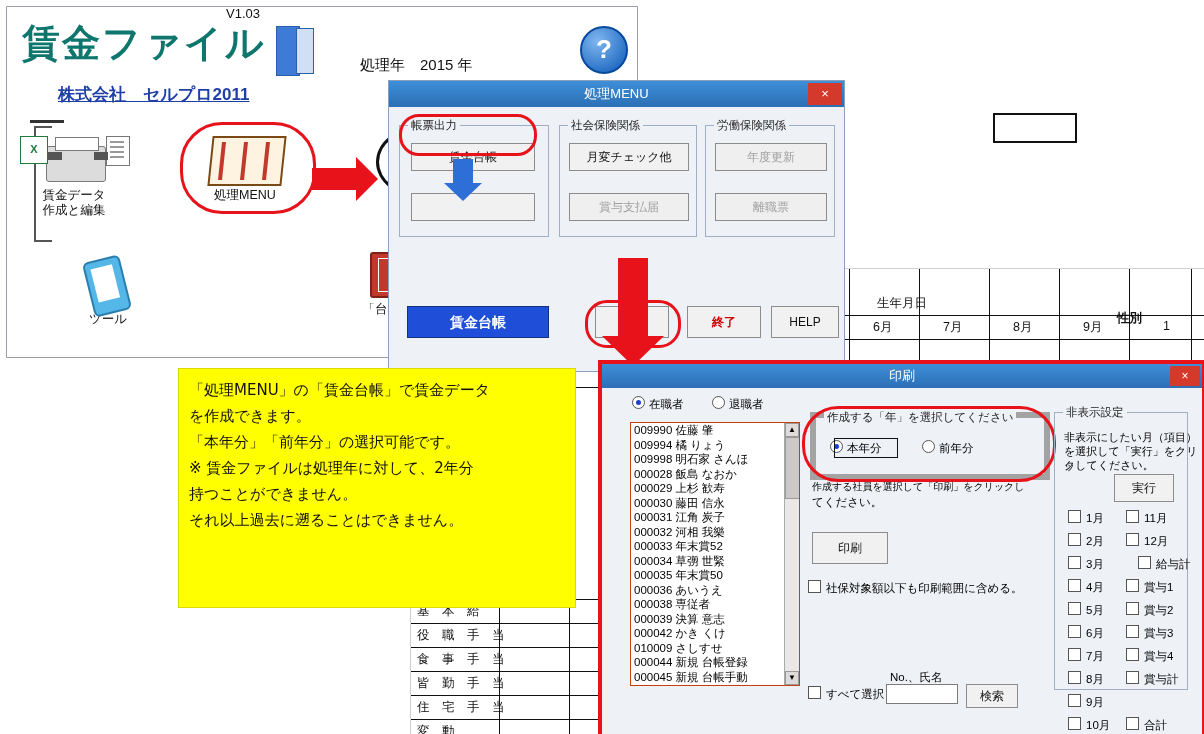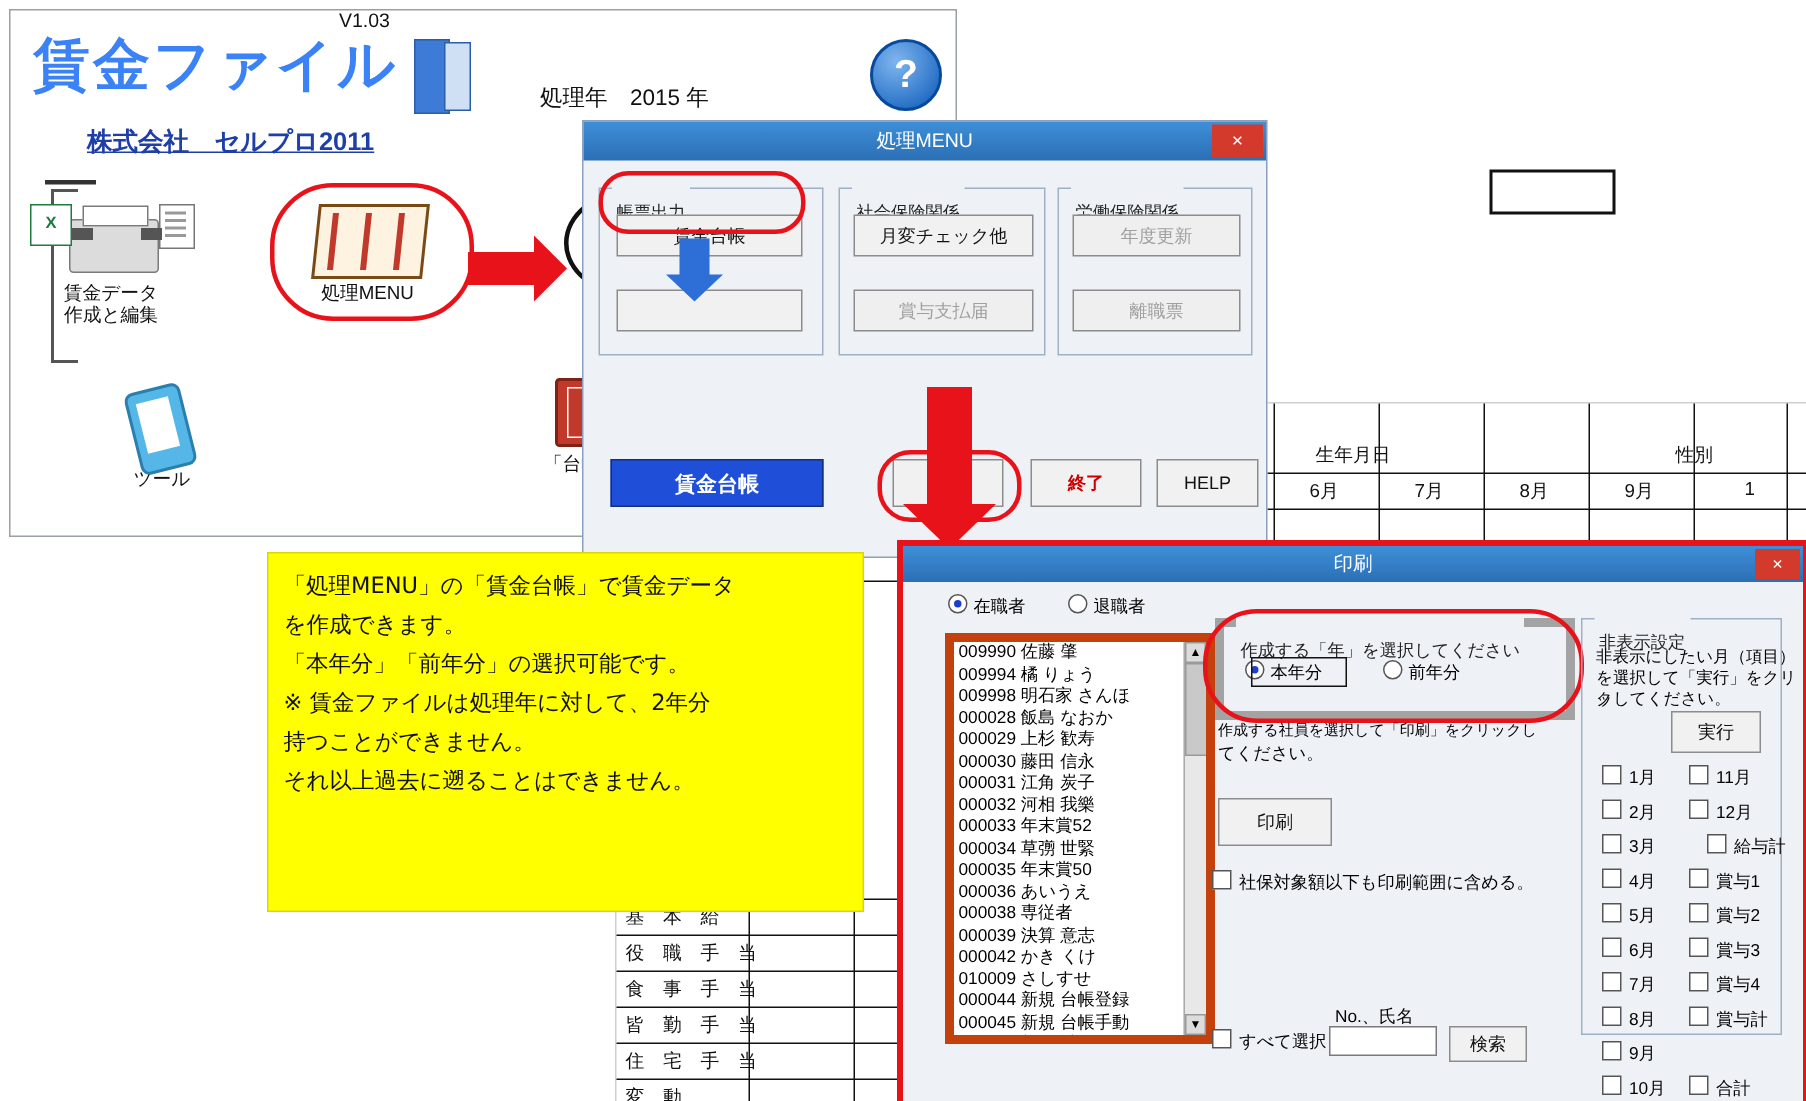--- a/index.html
+++ b/index.html
@@ -11,21 +11,21 @@
   }
   .abs{position:absolute;}
 
   
   #app-window{
     left:6px;top:6px;width:630px;height:350px;
     border:1px solid #9aa0a6;border-radius:0 0 40px 0;
     background:#fff;
   }
   #app-title{
-    left:22px;top:18px;font-size:38px;font-weight:bold;color:#3b82f6;
+    left:22px;top:18px;font-size:38px;font-weight:bold;color:#0f766e;
     letter-spacing:2px;font-family:"DejaVu Sans",sans-serif;
   }
   #app-version{left:208px;top:6px;font-size:13px;color:#111;margin-left:18px;}
   #app-company{
     left:58px;top:83px;font-size:17px;font-weight:bold;color:#1f3fa8;
     text-decoration:underline;
   }
   #proc-year-label{left:360px;top:56px;font-size:15px;color:#111;}
 
   
@@ -82,21 +82,21 @@
   #arrow-right:after{content:"";position:absolute;left:44px;top:-11px;width:0;height:0;border-left:22px solid #e8131a;border-top:22px solid transparent;border-bottom:22px solid transparent;}
 
   
   #menu-dialog{left:388px;top:80px;width:455px;height:290px;background:#eef1f6;border:1px solid #8aa0bf;}
   #menu-titlebar{position:absolute;left:0;top:0;right:0;height:26px;
     background:linear-gradient(#3e8fd8,#2b6fb5);color:#fff;font-size:13px;
     text-align:center;line-height:26px;}
   #menu-close{position:absolute;right:2px;top:2px;width:34px;height:22px;background:#d33a2c;color:#fff;text-align:center;line-height:22px;font-size:13px;}
 
   .grp{position:absolute;border:1px solid #9fb0c6;}
-  .grp-title{position:absolute;top:-8px;left:8px;background:#eef1f6;font-size:11.5px;padding:16px 3px;color:#222;}
+  .grp-title{position:absolute;top:-8px;left:8px;background:#eef1f6;font-size:11.5px;padding:0 3px;color:#222;}
   .btn{position:absolute;background:#f1f1f1;border:1px solid #8c8c8c;font-size:12px;text-align:center;color:#111;}
   .btn.disabled{color:#a0a0a0;background:#efefef;}
 
   #btn-chingin-daicho-blue{position:absolute;left:18px;top:225px;width:140px;height:30px;background:#1f4fd8;color:#fff;border:1px solid #12307f;font-size:14px;font-weight:bold;text-align:center;line-height:30px;}
   #ring-daicho-top{position:absolute;left:10px;top:33px;width:132px;height:36px;border:3px solid #e8131a;border-radius:20px;}
   #ring-sakusei{position:absolute;left:196px;top:219px;width:90px;height:42px;border:3px solid #e8131a;border-radius:22px;}
   #arrow-blue{position:absolute;left:64px;top:78px;width:20px;height:26px;background:#2d6fd6;}
   #arrow-blue:after{content:"";position:absolute;left:-9px;top:24px;width:0;height:0;border-top:18px solid #2d6fd6;border-left:19px solid transparent;border-right:19px solid transparent;}
 
   
@@ -107,21 +107,21 @@
 
   
   #note{left:178px;top:368px;width:398px;height:240px;background:#ffff00;border:1px solid #d9d900;padding:8px 10px;box-sizing:border-box;
     font-size:15px;line-height:26px;color:#111;font-family:"DejaVu Sans",sans-serif;}
 
   
   #print-dialog{left:598px;top:360px;width:600px;height:370px;background:#eef1f6;border:4px solid #e8131a;}
   #print-titlebar{position:absolute;left:0;top:0;right:0;height:24px;background:linear-gradient(#3e8fd8,#2b6fb5);color:#fff;font-size:13px;text-align:center;line-height:24px;}
   #print-close{position:absolute;right:2px;top:2px;width:30px;height:20px;background:#d33a2c;color:#fff;text-align:center;line-height:20px;font-size:12px;}
 
-  #emp-list{position:absolute;left:28px;top:58px;width:168px;height:262px;background:#fff;border:6px solid #c2410c;overflow:hidden;font-size:11.5px;}
+  #emp-list{position:absolute;left:28px;top:58px;width:168px;height:262px;background:#fff;border:1px solid #c2410c;overflow:hidden;font-size:11.5px;}
   #emp-list .row{padding:0 3px;line-height:14.5px;white-space:nowrap;}
   #emp-scroll{position:absolute;right:0;top:0;width:14px;height:100%;background:#e8e8e8;border-left:1px solid #aaa;}
   #emp-scroll .thumb{position:absolute;left:0;top:14px;width:14px;height:60px;background:#c9c9c9;border:1px solid #9a9a9a;}
   #emp-scroll .up,#emp-scroll .dn{position:absolute;left:0;width:14px;height:14px;background:#dcdcdc;border:1px solid #9a9a9a;box-sizing:border-box;font-size:8px;text-align:center;line-height:12px;}
   #emp-scroll .up{top:0;}#emp-scroll .dn{bottom:0;}
 
   .radio{display:inline-block;width:11px;height:11px;border-radius:50%;border:1px solid #555;background:#fff;vertical-align:-1px;margin-right:4px;position:relative;}
   .radio.on:after{content:"";position:absolute;left:2.5px;top:2.5px;width:5px;height:5px;border-radius:50%;background:#1b3fd0;}
   .chk{display:inline-block;width:11px;height:11px;border:1px solid #555;background:#fff;vertical-align:-1px;margin-right:5px;}
 
@@ -227,21 +227,21 @@
   <div class="vline" style="left:438px;"></div>
   <div class="vline" style="left:508px;"></div>
   <div class="vline" style="left:578px;"></div>
   <div class="vline" style="left:648px;"></div>
   <div class="vline" style="left:718px;"></div>
   <div class="vline" style="left:780px;"></div>
 
   <div class="sheet-txt" style="left:24px;top:26px;font-weight:bold;">2015年</div>
   <div class="sheet-txt" style="left:126px;top:26px;">氏名</div>
   <div class="sheet-txt" style="left:466px;top:26px;">生年月日</div>
-  <div class="sheet-txt" style="left:706px;top:26px;">性別</div>
+  <div class="sheet-txt" style="left:706px;top:41px;font-weight:bold;">性別</div>
 
   <div class="sheet-txt" style="left:38px;top:50px;">月</div>
   <div class="sheet-txt" style="left:112px;top:50px;">1月</div>
   <div class="sheet-txt" style="left:182px;top:50px;">2月</div>
   <div class="sheet-txt" style="left:252px;top:50px;">3月</div>
   <div class="sheet-txt" style="left:322px;top:50px;">4月</div>
   <div class="sheet-txt" style="left:392px;top:50px;">5月</div>
   <div class="sheet-txt" style="left:462px;top:50px;">6月</div>
   <div class="sheet-txt" style="left:532px;top:50px;">7月</div>
   <div class="sheet-txt" style="left:602px;top:50px;">8月</div>

